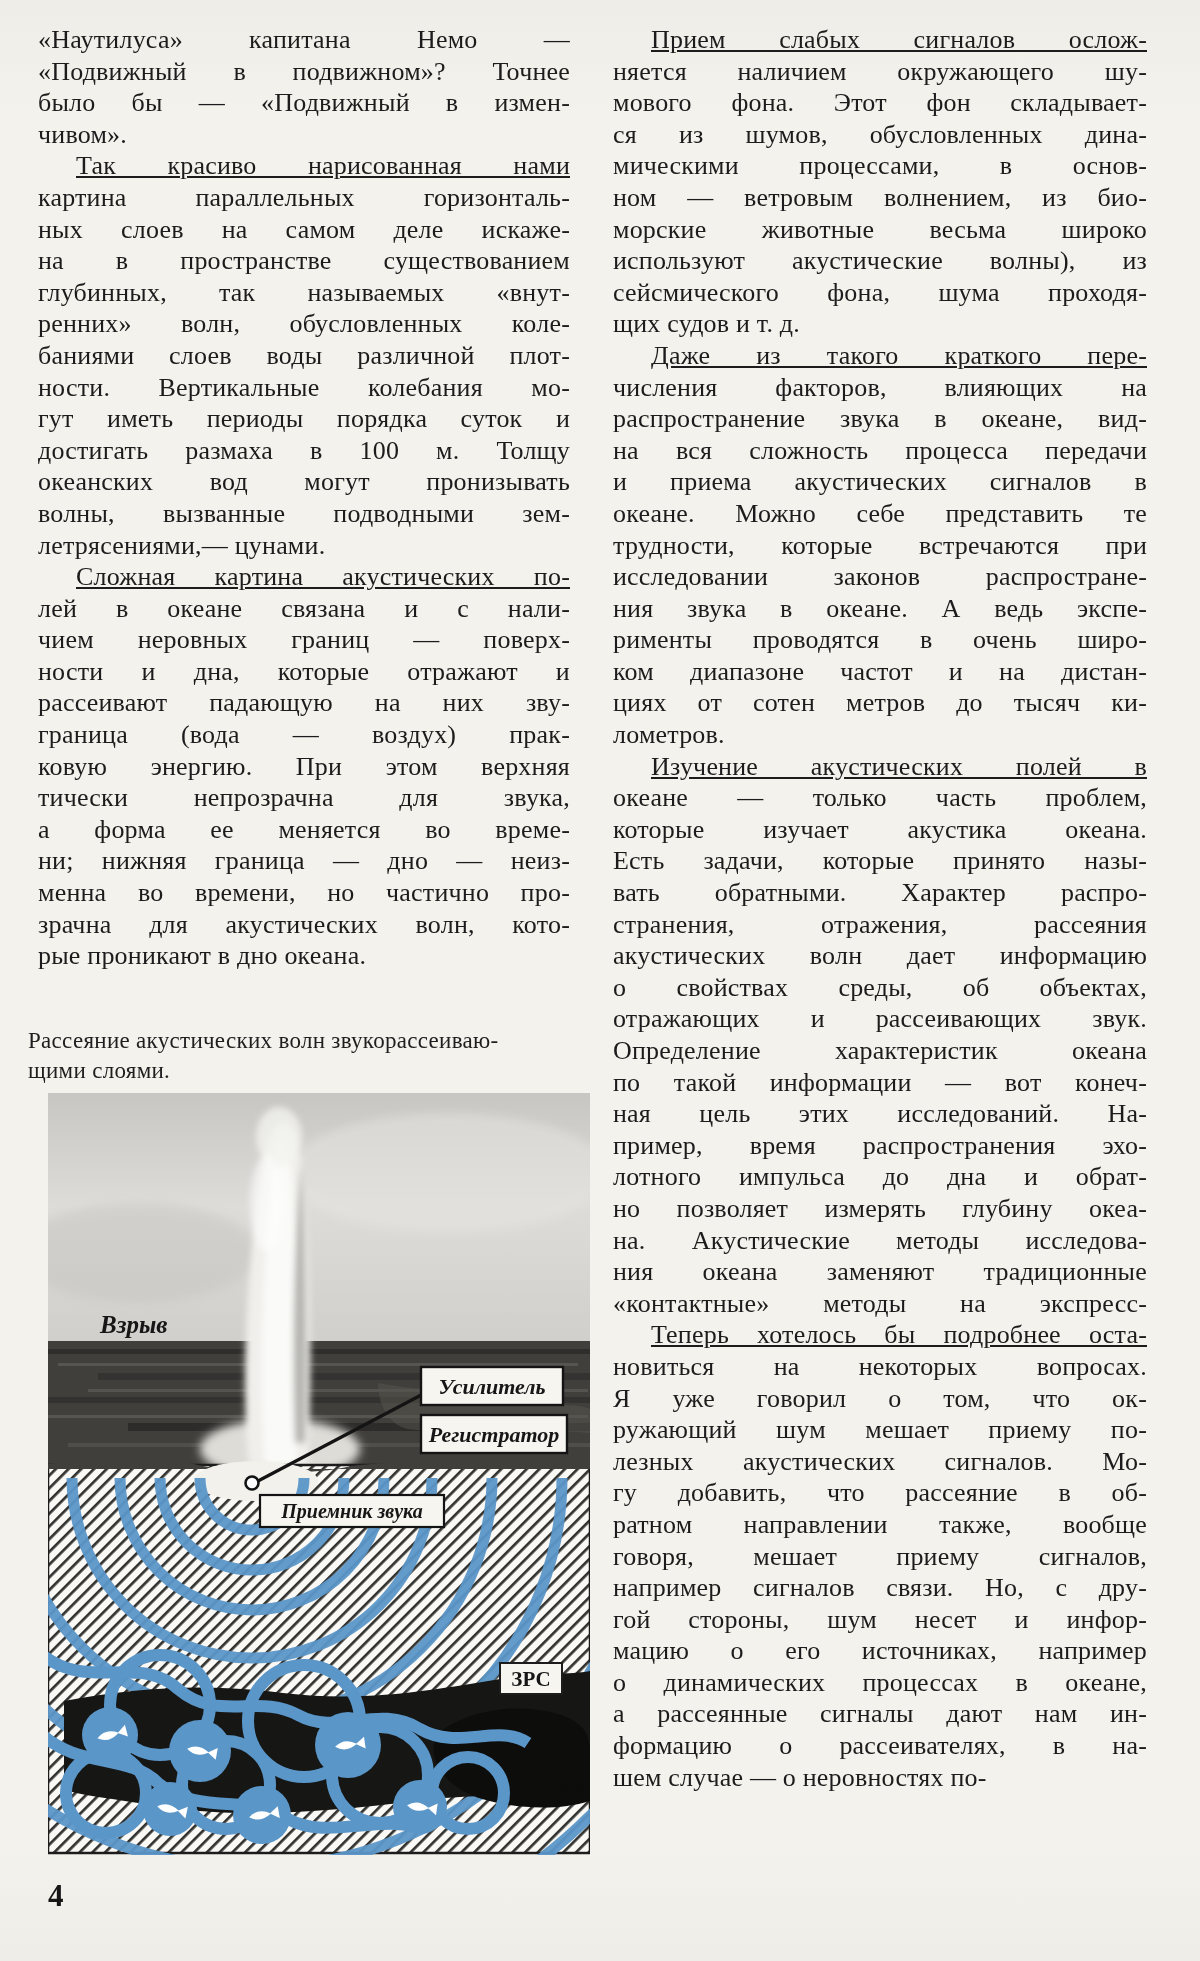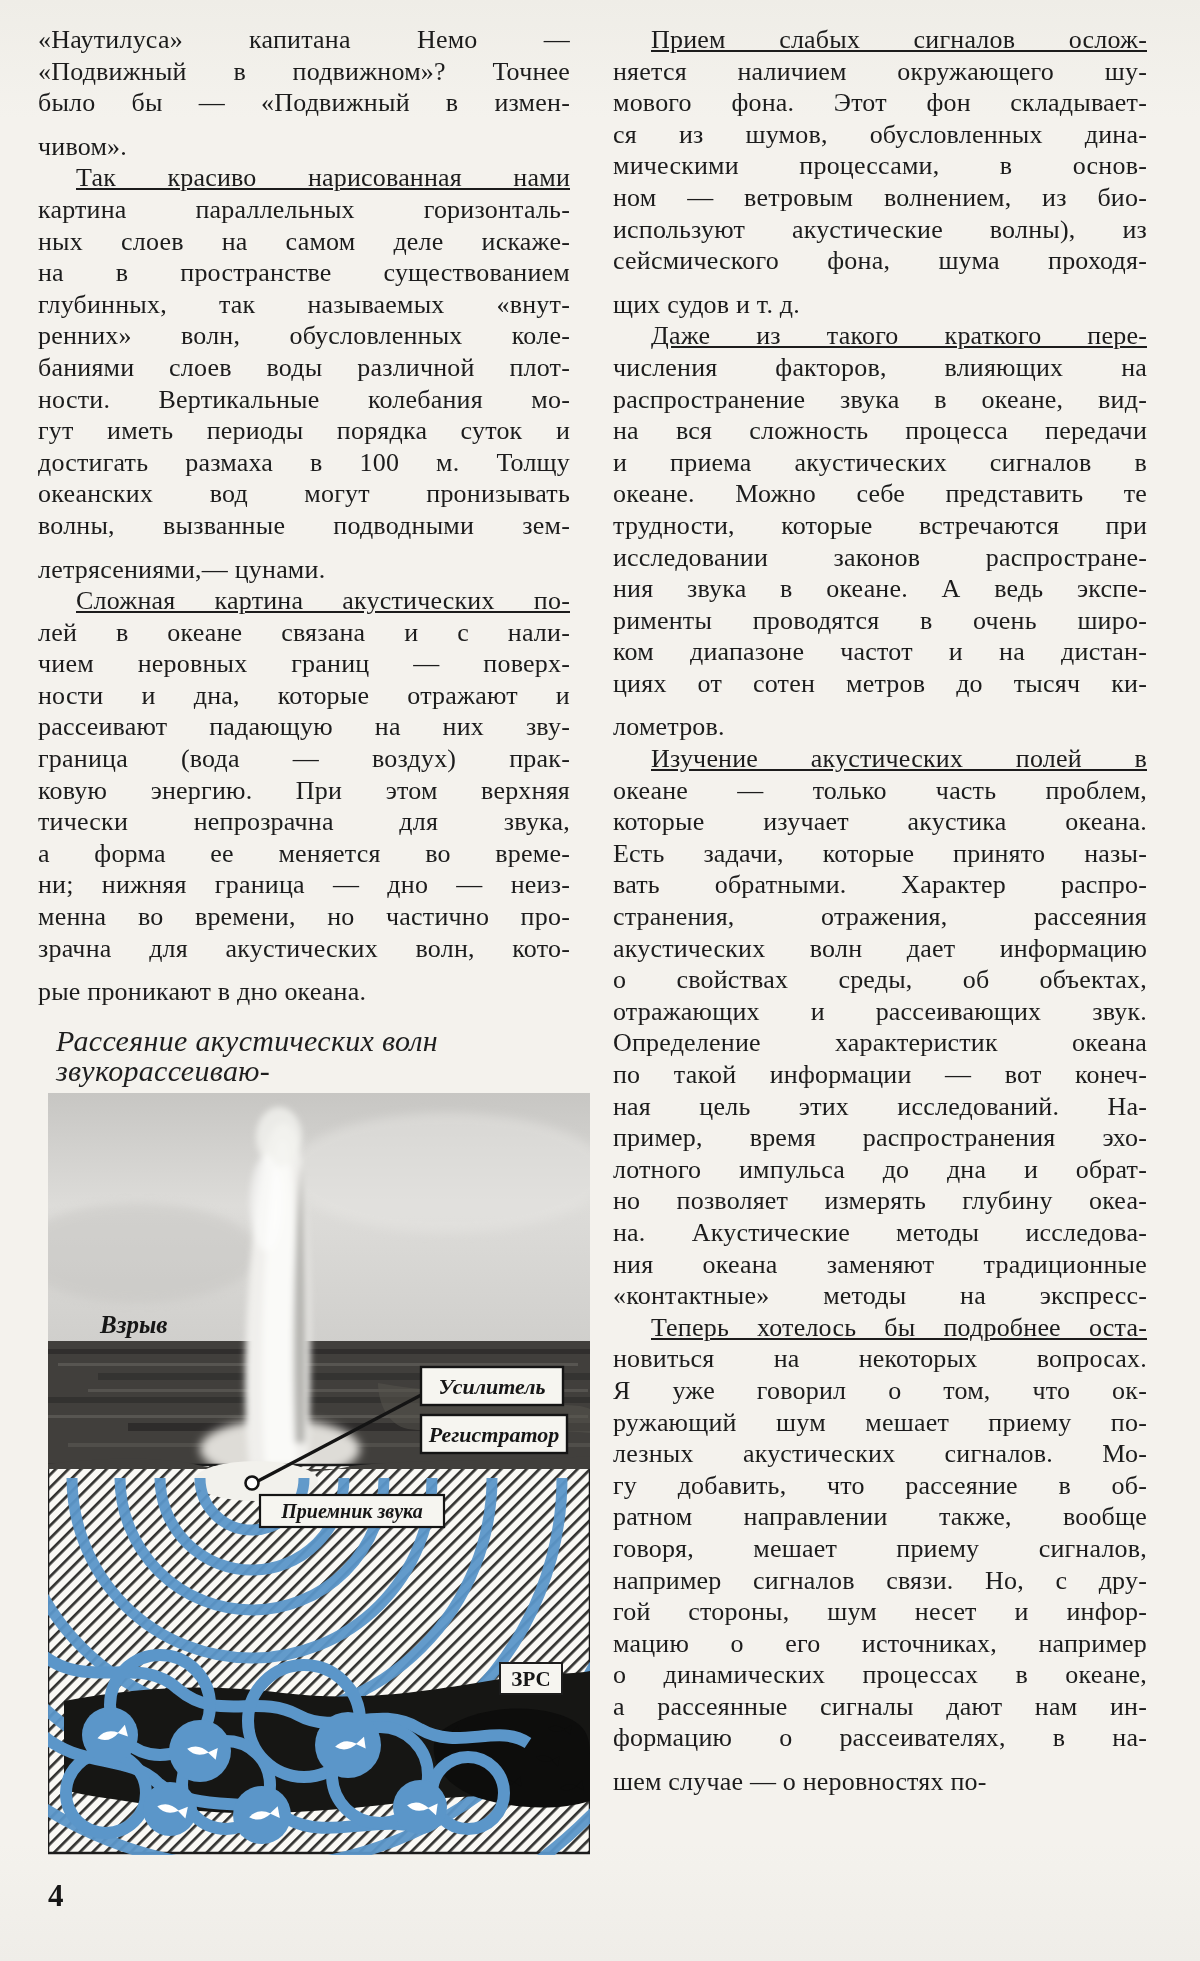--- a/index.html
+++ b/index.html
@@ -19,25 +19,25 @@
   }
   .col-left{left:38px;width:532px;}
   .col-right{left:613px;width:534px;}
   .para{margin:0;padding:0;}
   .line{
     text-align:justify;
     text-align-last:justify;
     overflow:hidden;
     height:31.6px;
   }
-  .line.last{text-align-last:left;margin-top:12px;}
+  .line.last{text-align-last:left;}
   .line.indent{text-indent:38px;text-decoration:underline;}
   .caption{
-    position:absolute;left:56px;top:1026px;width:540px;
-    font-style:italic;font-size:30px;line-height:30px;
+    position:absolute;left:28px;top:1026px;width:540px;
+    font-size:23px;line-height:30px;
     letter-spacing:0.3px;color:#1e1e1e;
   }
   .figure{
     position:absolute;left:48px;top:1093px;width:542px;height:762px;
   }
   .page-num{
     position:absolute;left:48px;top:1878px;
     font-size:31px;font-weight:bold;color:#161616;
   }
   svg text{font-family:"Liberation Serif","DejaVu Serif",serif;}
@@ -86,20 +86,21 @@
       </div>
     </div>
   <div class="col col-right" id="col-right">
       <div class="para">
         <div class="line indent">Прием слабых сигналов ослож-</div>
         <div class="line">няется наличием окружающего шу-</div>
         <div class="line">мового фона. Этот фон складывает-</div>
         <div class="line">ся из шумов, обусловленных дина-</div>
         <div class="line">мическими процессами, в основ-</div>
         <div class="line">ном — ветровым волнением, из био-</div>
+        <div class="line">морские животные весьма широко</div>
         <div class="line">используют акустические волны), из</div>
         <div class="line">сейсмического фона, шума проходя-</div>
         <div class="line last">щих судов и т. д.</div>
       </div>
       <div class="para">
         <div class="line indent">Даже из такого краткого пере-</div>
         <div class="line">числения факторов, влияющих на</div>
         <div class="line">распространение звука в океане, вид-</div>
         <div class="line">на вся сложность процесса передачи</div>
         <div class="line">и приема акустических сигналов в</div>

